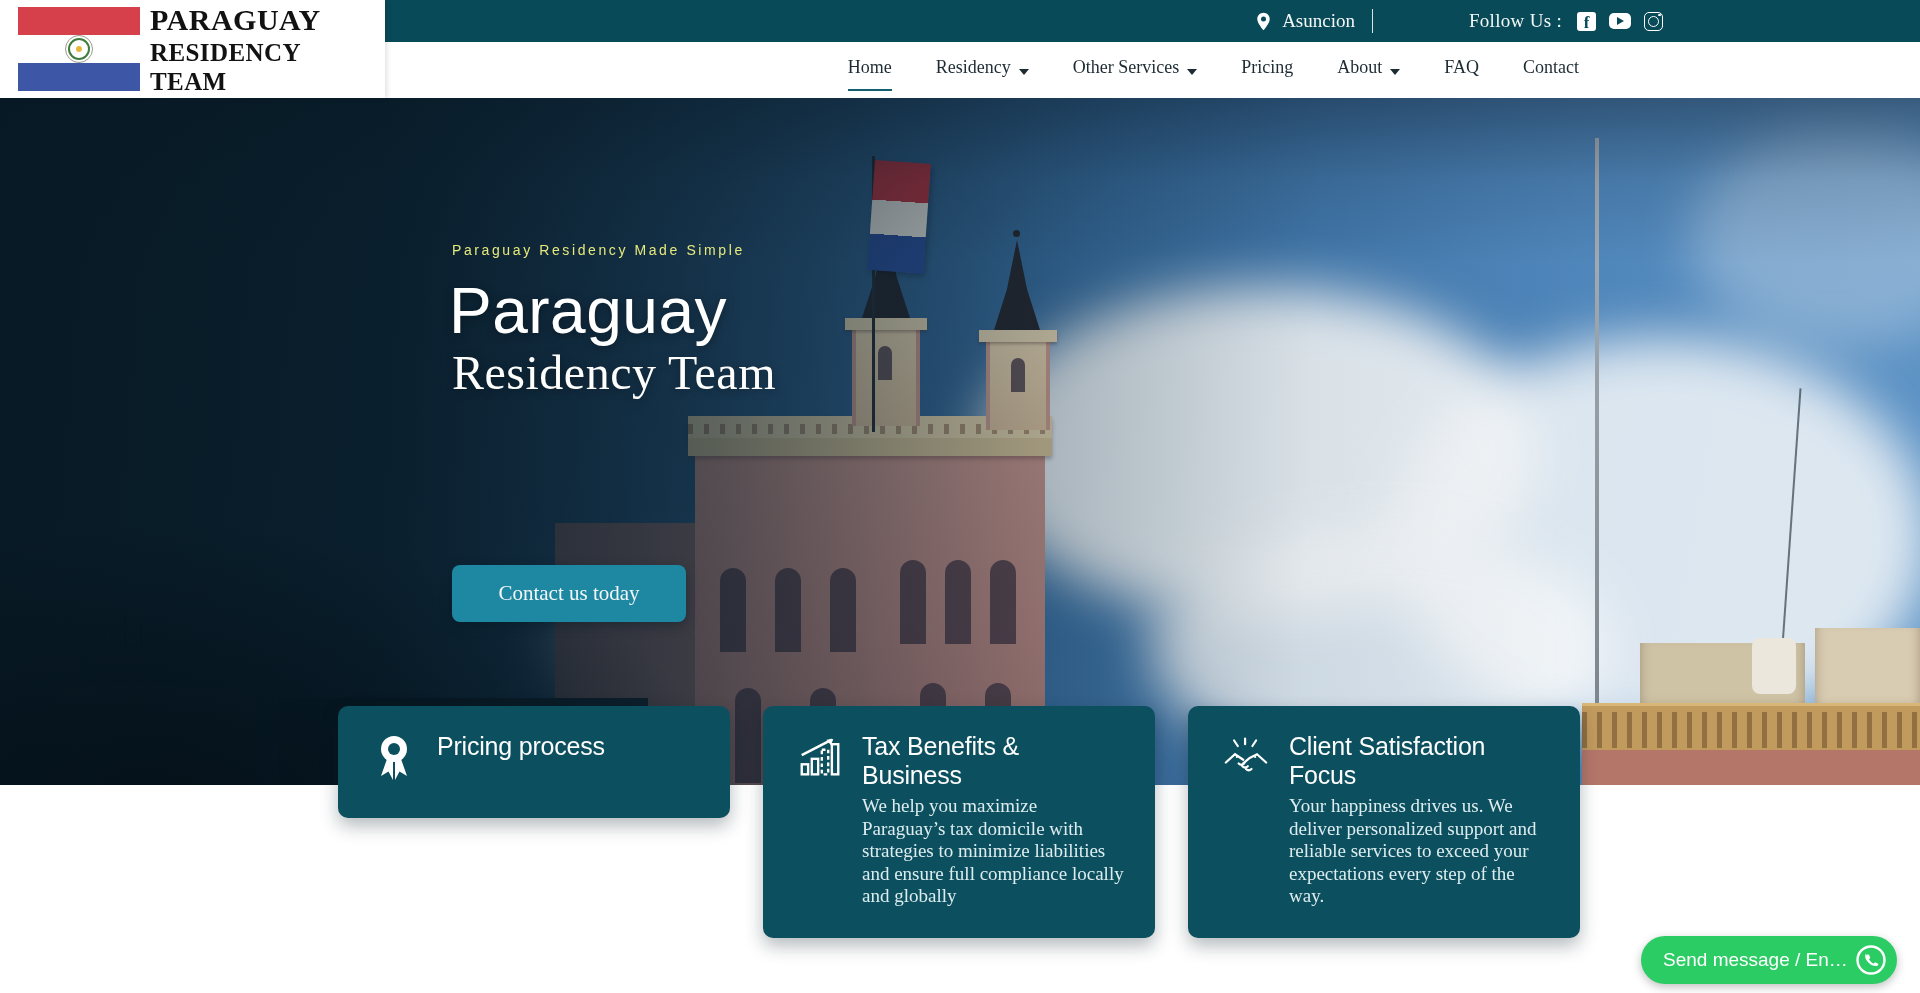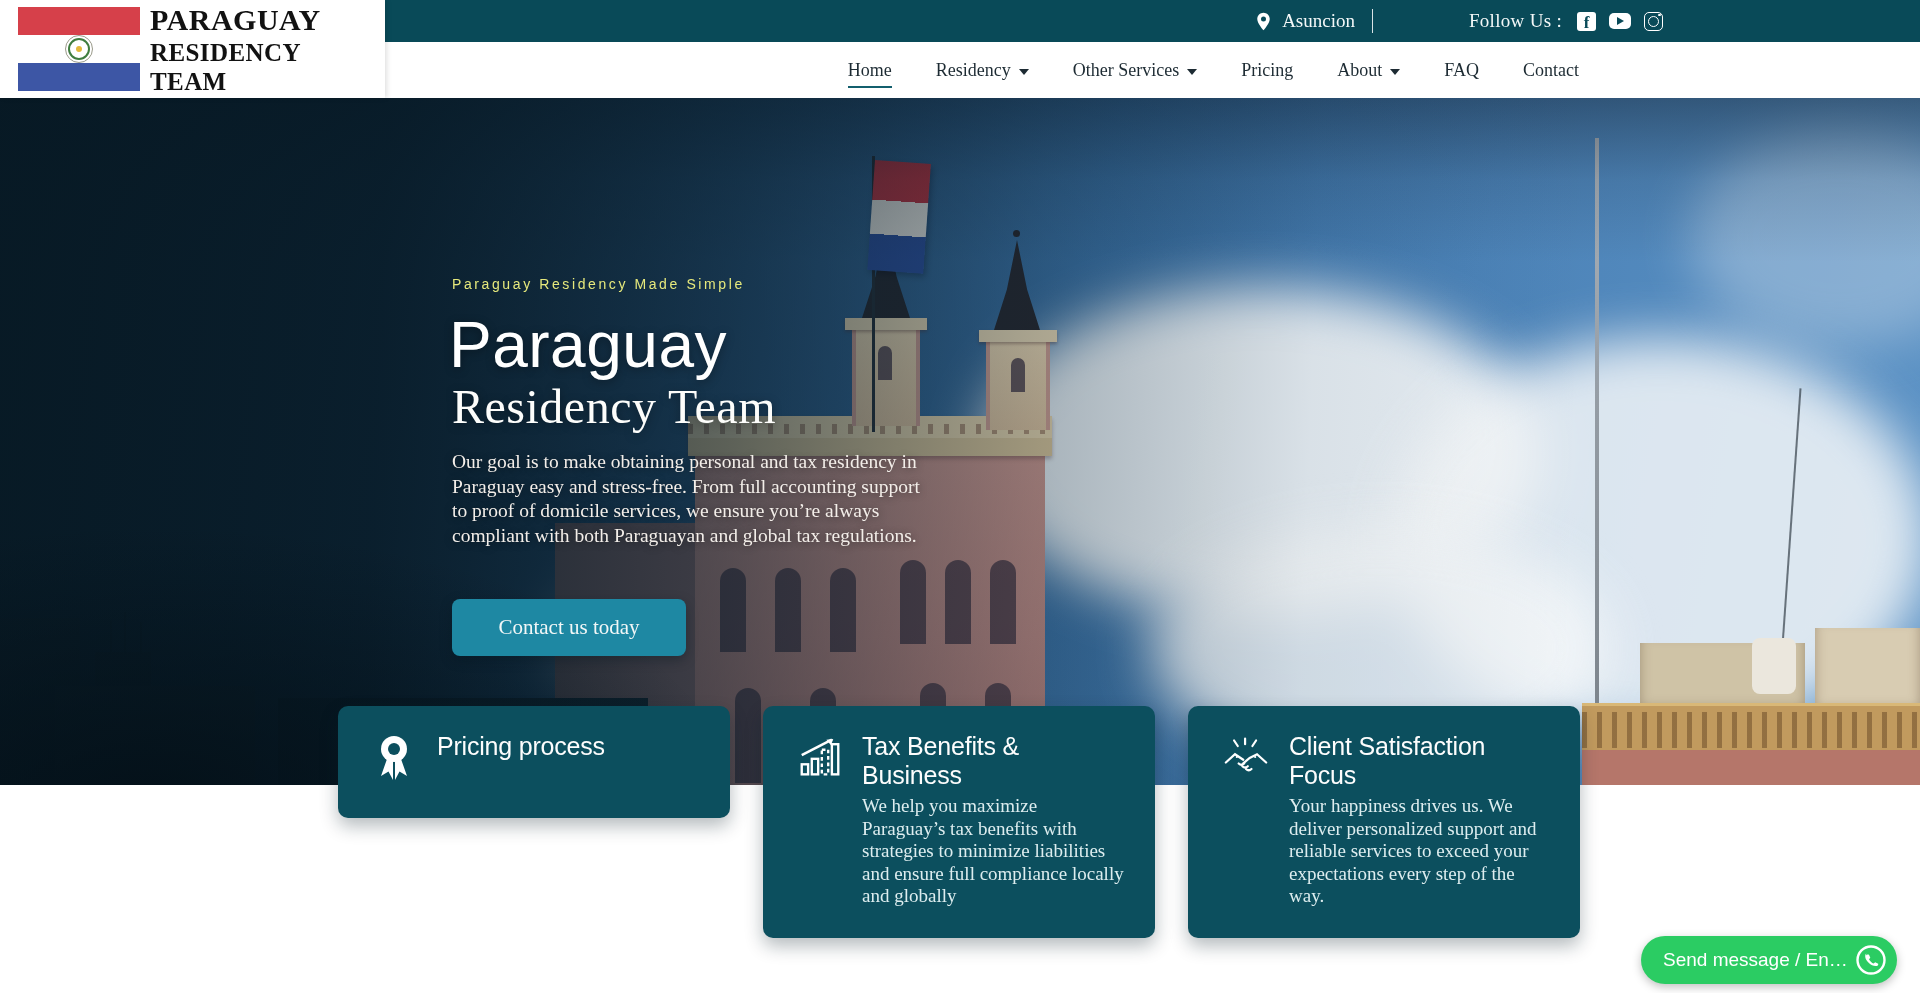--- a/index.html
+++ b/index.html
@@ -21,21 +21,21 @@
   .icon-yt { width:22px; height:16px; background:#fff; border-radius:5px; display:flex; align-items:center; justify-content:center; cursor:pointer; }
   .icon-yt i { display:block; width:0; height:0; border-left:7px solid #094a58; border-top:4.5px solid transparent; border-bottom:4.5px solid transparent; }
   .icon-ig { width:19px; height:19px; border:1.8px solid #fff; border-radius:5px; position:relative; cursor:pointer; }
   .icon-ig::before { content:""; position:absolute; left:3.2px; top:3.2px; width:9px; height:9px; border:1.8px solid #fff; border-radius:50%; }
   .icon-ig::after { content:""; position:absolute; right:1.5px; top:1.5px; width:2.4px; height:2.4px; background:#fff; border-radius:50%; }
 
   
   .navbar { position:absolute; left:0; top:42px; width:1920px; height:56px; background:#ffffff;
             display:flex; align-items:center; justify-content:flex-end; padding-right:341px; gap:44px; }
   .nav-item { display:flex; align-items:center; gap:8px; font-size:18px; color:#1d2b33; text-decoration:none; cursor:pointer; padding-top:8px; }
-  .nav-item .lbl { display:inline-block; padding-bottom:5px; border-bottom:2px solid transparent; }
+  .nav-item .lbl { display:inline-block; padding-bottom:11px; border-bottom:2px solid transparent; }
   .nav-item.active .lbl { border-bottom-color:#135f6d; }
   .caret { width:0; height:0; border-left:5px solid transparent; border-right:5px solid transparent; border-top:6px solid #1d2b33; margin-bottom:4px; }
 
   
   .logo-box { position:absolute; left:0; top:0; width:385px; height:98px; background:#ffffff; z-index:20;
               box-shadow:2px 0 5px rgba(0,0,0,0.12); display:flex; align-items:center; padding-left:18px; }
   .logo-flag { width:122px; height:84px; position:relative; flex:0 0 auto; }
   .logo-flag .stripes { position:absolute; inset:0;
       background:linear-gradient(to bottom, #d6404a 0 33.4%, #ffffff 33.4% 66.7%, #3d56a5 66.7% 100%); }
   .logo-emblem { position:absolute; left:50%; top:50%; transform:translate(-50%,-50%); width:28px; height:28px; background:#fff;
@@ -103,21 +103,21 @@
   
   .overlay-main { position:absolute; inset:0;
       background:linear-gradient(92deg, rgba(7,25,36,0.95) 0%, rgba(7,26,38,0.88) 20%, rgba(9,30,43,0.6) 38%,
                  rgba(10,32,44,0.28) 54%, rgba(10,32,44,0.06) 68%, rgba(0,0,0,0) 82%); }
   .overlay-top { position:absolute; inset:0;
       background:linear-gradient(to bottom, rgba(2,12,22,0.4) 0%, rgba(2,12,22,0.12) 12%, transparent 24%); }
   .overlay-corner { position:absolute; inset:0;
       background:radial-gradient(ellipse 900px 420px at 8% 102%, rgba(3,15,23,0.85), rgba(3,15,23,0) 65%); }
 
   
-  .hero-content { position:absolute; inset:0; z-index:5;margin-top:34px; }
+  .hero-content { position:absolute; inset:0; z-index:5; }
   .tagline { position:absolute; left:452px; top:144px; font-family:"Liberation Sans",sans-serif;
              font-size:14px; letter-spacing:2.6px; color:#e6e97c; }
   .hero-h1 { position:absolute; left:449px; top:176px; font-family:"Liberation Sans",sans-serif;
              font-size:64px; font-weight:400; color:#ffffff; letter-spacing:0.5px; text-shadow:0 2px 10px rgba(0,0,0,0.35); }
   .hero-h2 { position:absolute; left:452px; top:247px; font-size:48px; font-weight:normal; color:#fdfdfb;
              letter-spacing:0.5px; text-shadow:0 2px 10px rgba(0,0,0,0.35); }
   .hero-para { position:absolute; left:452px; top:318px; width:478px; font-size:19.5px; line-height:24.6px;
              color:#f3eee9; text-shadow:0 1px 8px rgba(0,0,0,0.45); }
   .cta-btn { position:absolute; left:452px; top:467px; width:234px; height:57px; background:#1e88a3; border:none;
              border-radius:8px; color:#f2f7f7; font-family:"Liberation Serif",serif; font-size:21px;
@@ -263,21 +263,20 @@
     </div>
 
     <div class="overlay-top"></div>
     <div class="overlay-main"></div>
     <div class="overlay-corner"></div>
 
     <div class="hero-content">
       <div class="tagline">Paraguay Residency Made Simple</div>
       <h1 class="hero-h1">Paraguay</h1>
       <h2 class="hero-h2">Residency Team</h2>
-      <p class="hero-para">Our goal is to make obtaining personal and tax residency in Paraguay easy and stress-free. From full accounting support to proof of domicile services, we ensure you’re always compliant with both Paraguayan and global tax regulations.</p>
       <button class="cta-btn">Contact us today</button>
     </div>
   </section>
 
   <div class="cards-row">
 
     <div class="card">
       <div class="card-icon">
         <svg viewBox="0 0 40 50" width="40" height="50">
           <circle cx="20" cy="15" r="13" fill="#ffffff"></circle>
@@ -297,21 +296,21 @@
           <rect x="3" y="31" width="7" height="11"></rect>
           <rect x="14" y="25" width="7" height="17"></rect>
           <rect x="25" y="15" width="7" height="27" stroke-dasharray="4 3"></rect>
           <rect x="36" y="9" width="7" height="33"></rect>
           <path d="M3 21 L36 4" stroke-width="2.8"></path>
           <path d="M30 4 L37.5 3.2 L35 10" fill="#ffffff" stroke="none"></path>
         </svg>
       </div>
       <div class="card-body-wrap">
         <div class="card-title">Tax Benefits &amp; Business</div>
-        <div class="card-text">We help you maximize Paraguay’s tax benefits with strategies to minimize liabilities and ensure full compliance locally and globally</div>
+        <div class="card-text">We help you maximize Paraguay’s tax domicile with strategies to minimize liabilities and ensure full compliance locally and globally</div>
       </div>
     </div>
 
     <div class="card">
       <div class="card-icon">
         <svg viewBox="0 0 48 48" width="44" height="46" fill="none" stroke="#ffffff" stroke-width="2.4" stroke-linecap="round">
           <path d="M15 12 L11 6"></path>
           <path d="M23 10 L23 4"></path>
           <path d="M31 12 L35 6"></path>
           <path d="M2 30 L12 21 L21 27"></path>

